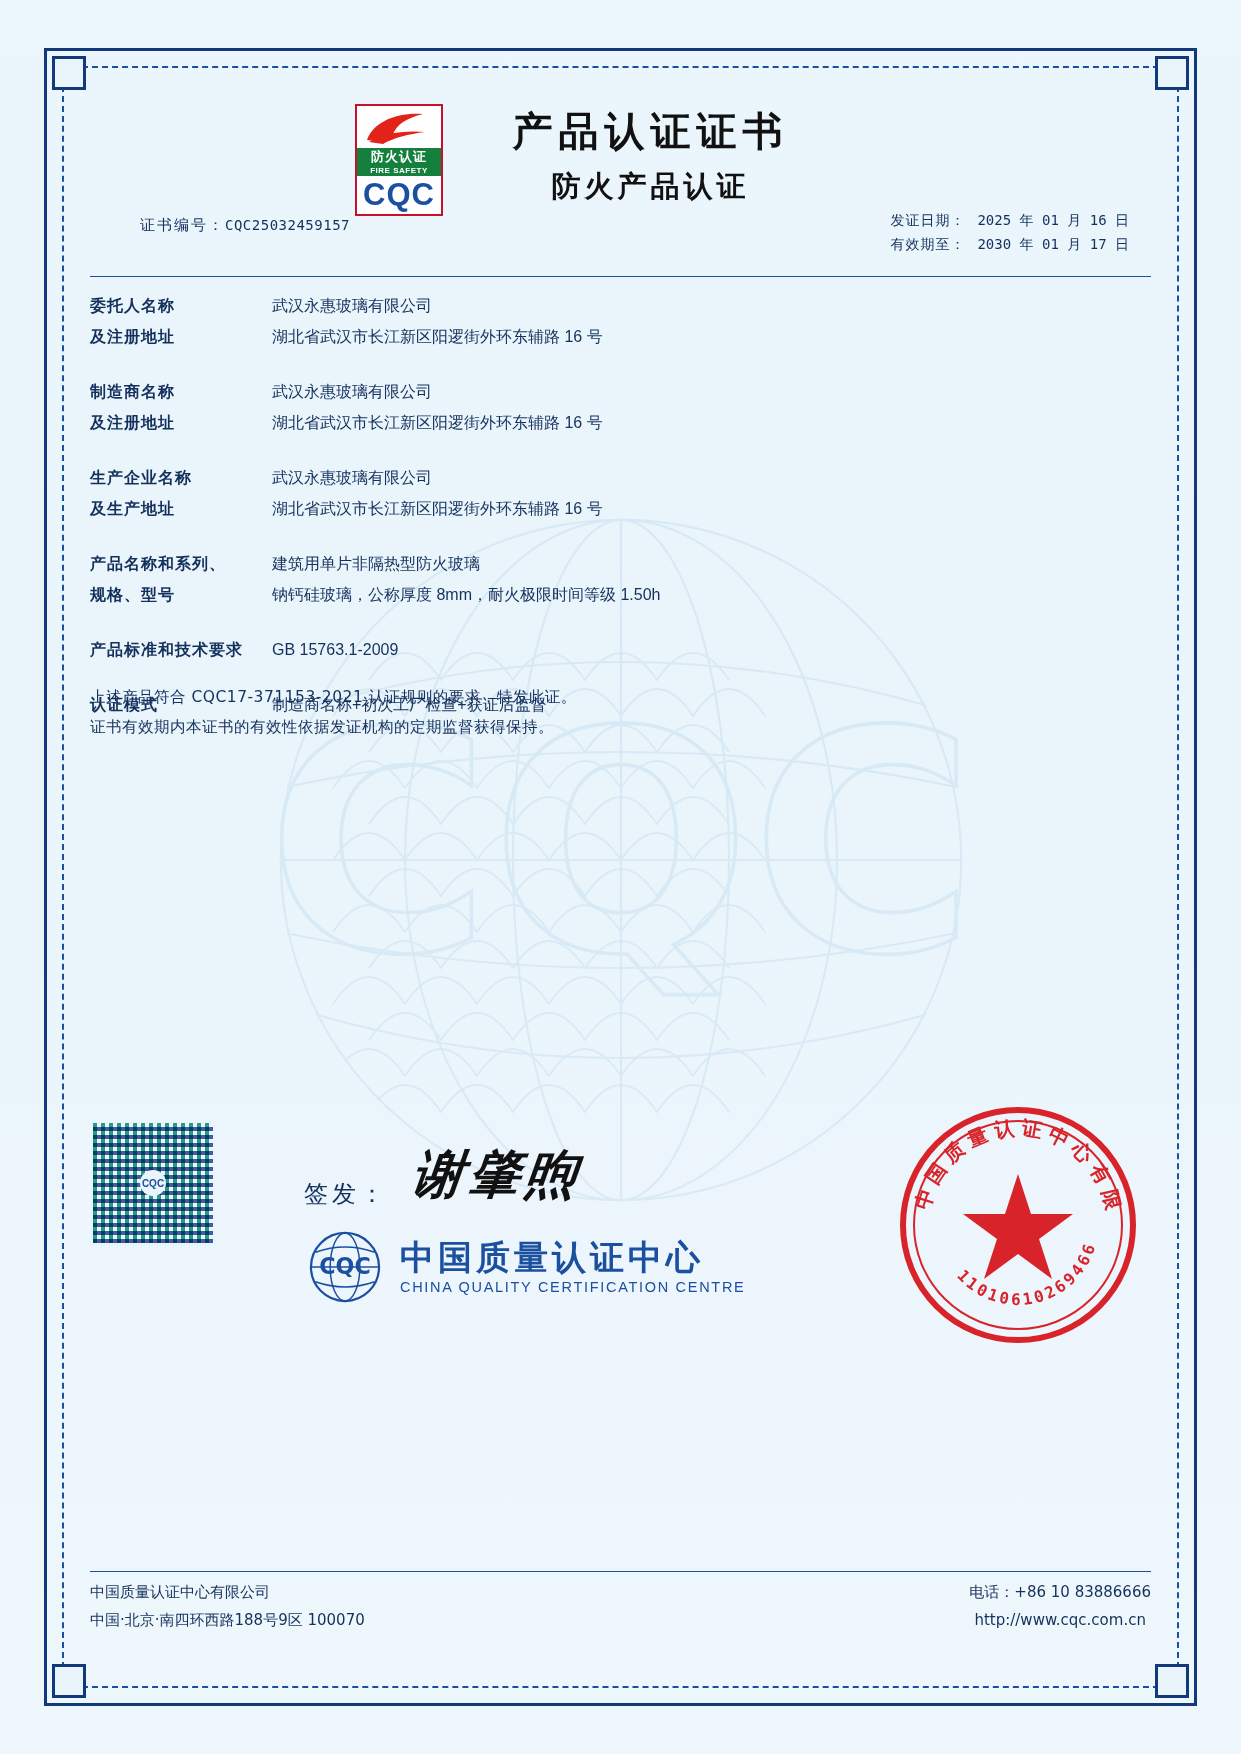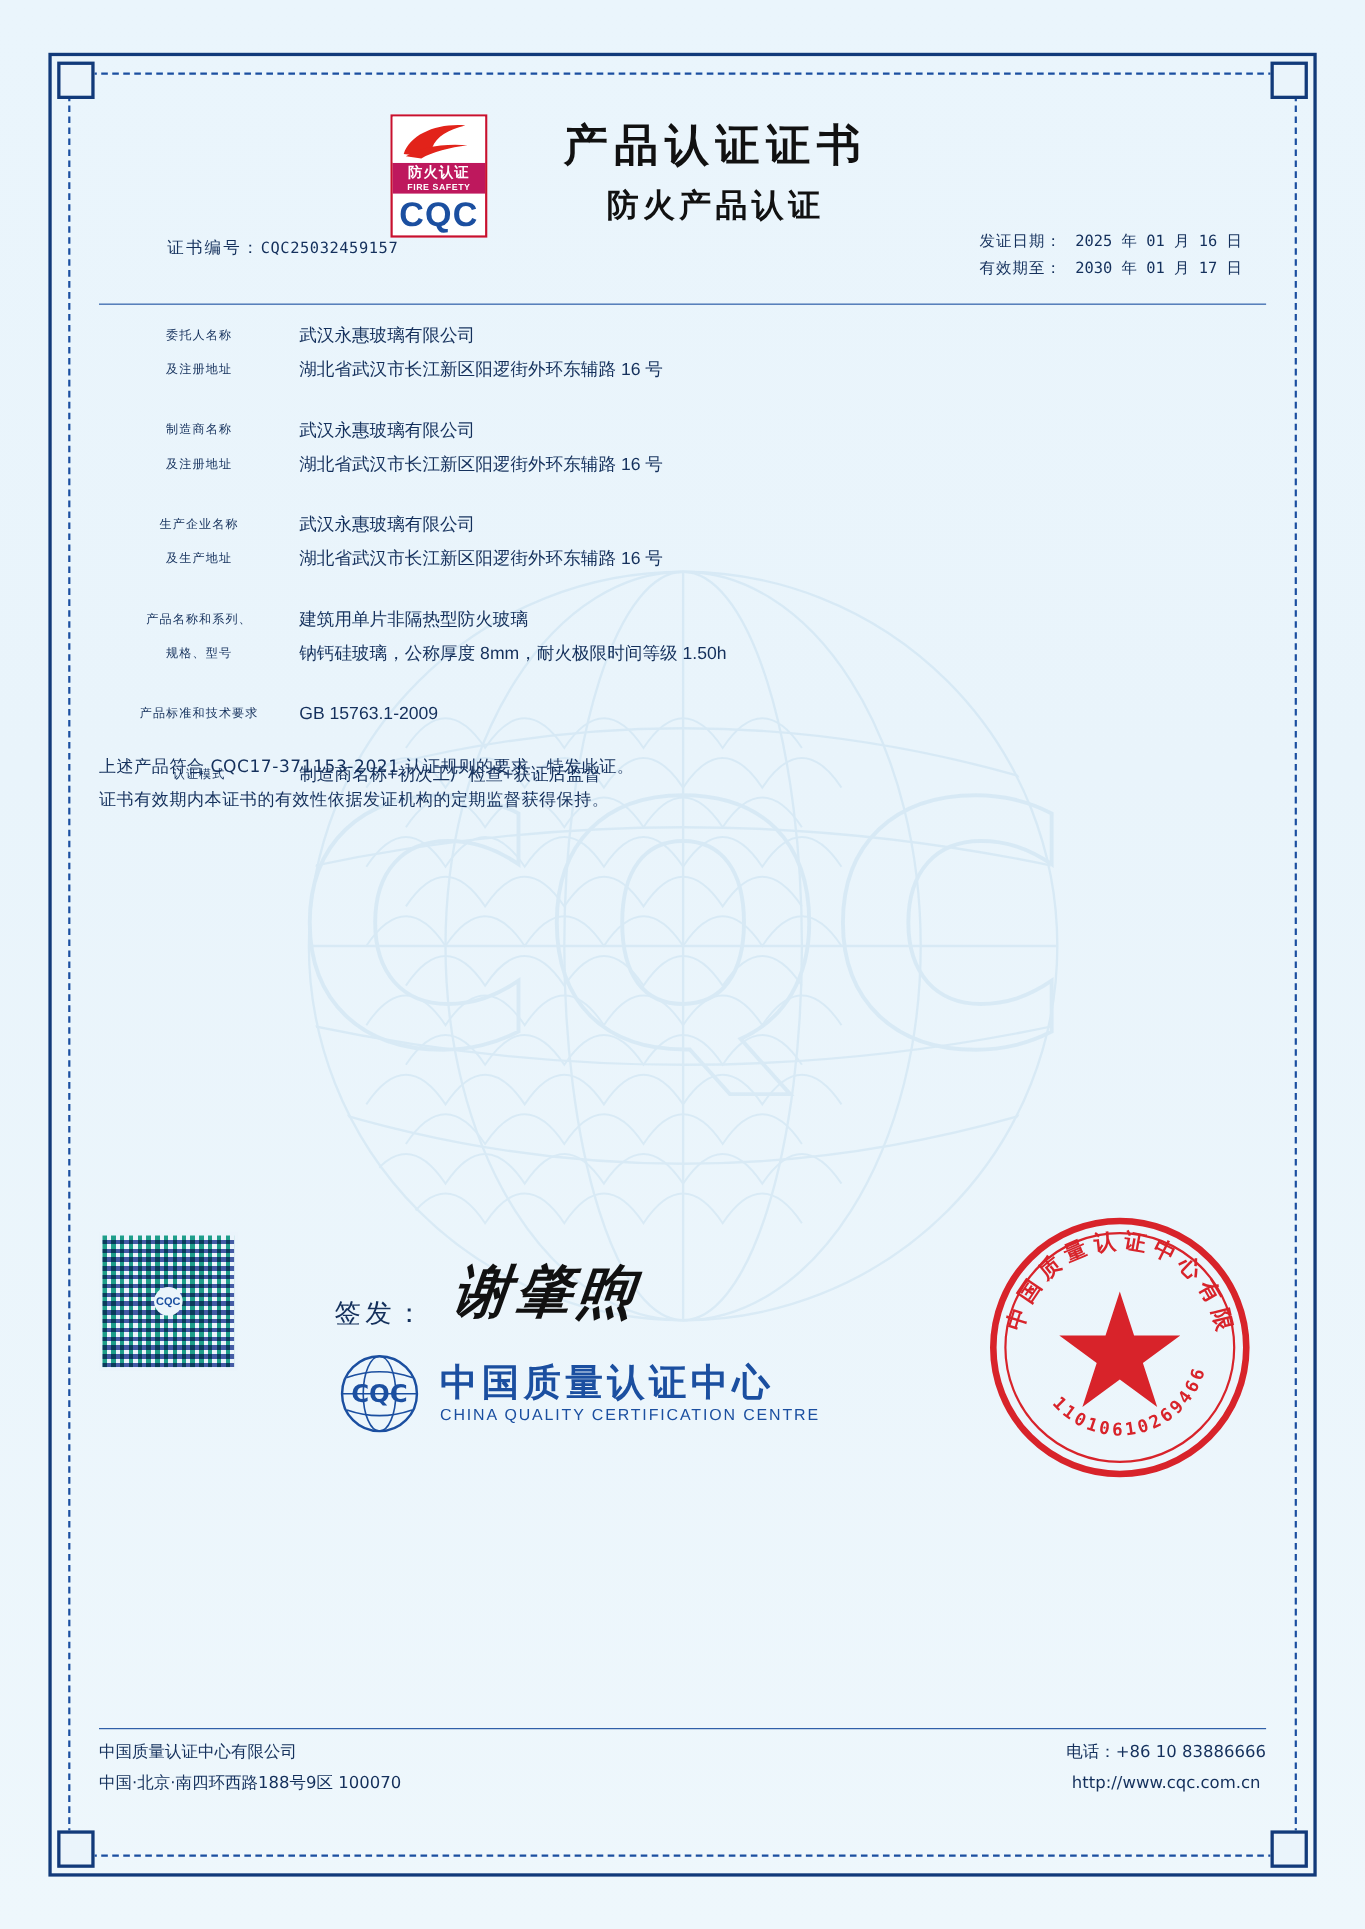--- a/index.html
+++ b/index.html
@@ -86,21 +86,21 @@
   .cqc-badge .flame {
     width: 100%;
     height: 42px;
     background: #fff;
     position: relative;
     overflow: hidden;
   }
   .cqc-badge .flame svg { position:absolute; left:6px; top:4px; }
   .cqc-badge .bar {
     width: 100%;
-    background: #be185d;
+    background: #15803d;
     color: #fff;
     font-size: 13px;
     line-height: 17px;
     text-align: center;
     font-weight: bold;
     letter-spacing: 1px;
   }
   .cqc-badge .bar .en {
     display: block;
     font-size: 8px;
@@ -132,21 +132,21 @@
     font-weight: bold;
     letter-spacing: 4px;
     color: #111;
     padding-left: 60px;
     padding-top: 8px;
     font-family: "DejaVu Sans", sans-serif;
   }
 
   .cert-no {
     position: absolute;
-    left: 62px;
+    left: 50px;
     top: 126px;
     font-size: 15px;
     color: #14305c;
     letter-spacing: .5px;
     font-family: "DejaVu Sans", sans-serif;
   }
   .cert-no .label { letter-spacing: 2px; }
   .cert-no .val { font-family: "DejaVu Sans Mono", monospace; font-size: 14px;}
 
   .dates {
@@ -177,26 +177,25 @@
     left: 0; right: 0;
     top: 200px;
   }
   .field {
     display: flex;
     margin-bottom: 8px;
   }
   .field .keycol {
     width: 182px;
     flex: none;
-    font-size: 11px;
-    font-weight: normal;
+    font-size: 16px;
+    font-weight: bold;
     line-height: 31px;
     color: #14305c;
     letter-spacing: 1px;
-    text-align: center;
   }
   .field .valcol {
     flex: 1;
     font-size: 16px;
     line-height: 31px;
     color: #14305c;
   }
   .field .k2 { display: block; }
   .group-gap { height: 16px; }
 

